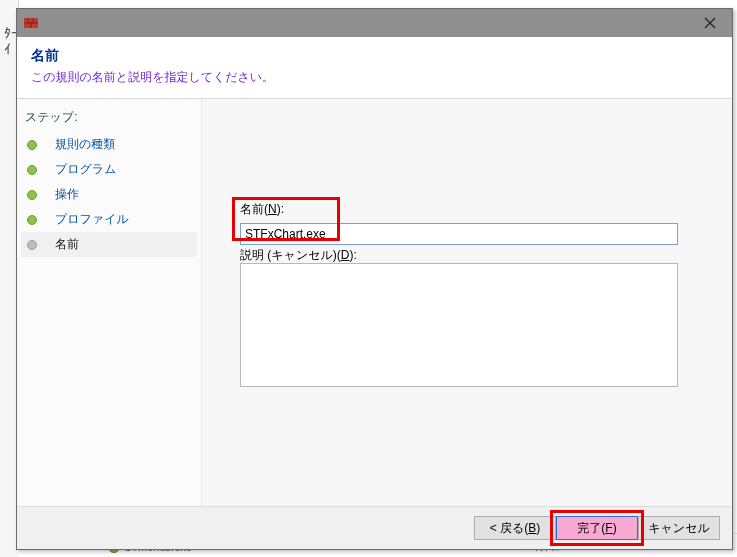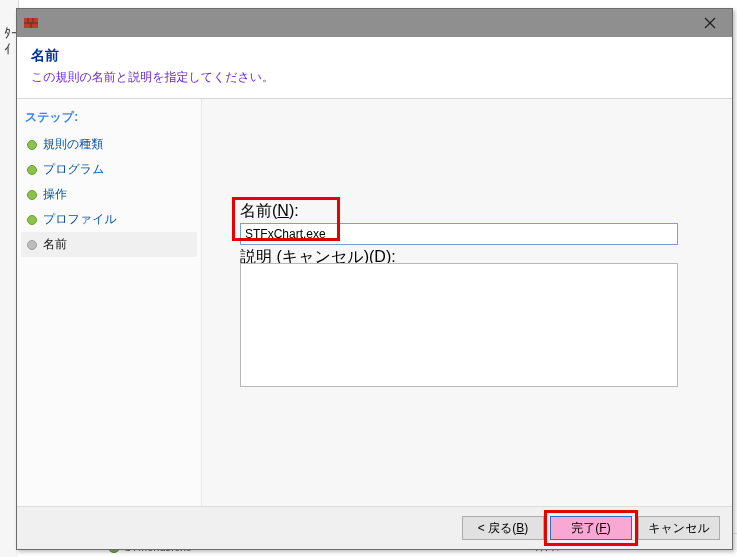--- a/index.html
+++ b/index.html
@@ -17,32 +17,32 @@
   .titlebar .spacer{flex:1}
   .titlebar .close{width:44px;height:28px;display:flex;align-items:center;justify-content:center;color:#222;cursor:pointer}
   
   .titlebar{background:#8f8f8f;}
   .titlebar .ttext{color:#000}
   .headerpane{padding:10px 14px 12px;background:#fff;border-bottom:1px solid #d8d8d8}
   .headerpane .h1{font-size:14px;font-weight:bold;color:#003399;margin-bottom:4px}
   .headerpane .h2{font-size:12px;color:#6d28d9}
   .body{flex:1;display:flex;min-height:0}
   .leftpane{width:176px;background:#fbfbfb;border-right:1px solid #e8e8e8;padding:8px 4px}
-  .leftpane .steplbl{font-weight:bold;color:#3b82f6;margin:2px 4px 6px}
+  .leftpane .steplbl{font-weight:normal;color:#14532d;margin:2px 4px 6px}
   .leftpane ul{list-style:none;margin:0;padding:0}
-  .leftpane li{display:flex;align-items:center;gap:6px;padding:4px 6px;border-radius:2px;cursor:pointer;color:#0451a5}
+  .leftpane li{display:flex;align-items:center;gap:18px;padding:4px 6px;border-radius:2px;cursor:pointer;color:#0451a5}
   .leftpane li .bullet{width:8px;height:8px;border-radius:50%;background:#8bc34a;border:1px solid #6a9e2e;flex:0 0 auto}
   .leftpane li.current{background:#f0f0f0;color:#111}
   .leftpane li.current .bullet{background:#bdbdbd;border-color:#9e9e9e}
   .rightpane{flex:1;position:relative;background:#f7f7f7}
-  .fieldlbl{position:absolute;font-size:16px;color:#000}
+  .fieldlbl{position:absolute;font-size:12px;color:#000}
   .nameinput{position:absolute;box-sizing:border-box;height:22px;border:1px solid #7a9fd4;background:#fff;padding:2px 4px;font:inherit;outline:none}
   .desc{position:absolute;box-sizing:border-box;border:1px solid #b8b8b8;background:#fff;padding:4px;font:inherit;resize:none;outline:none}
   .redbox{position:absolute;border:3px solid #e60000;pointer-events:none;box-sizing:border-box}
-  .footer{height:42px;background:#f0f0f0;border-top:1px solid #dcdcdc;display:flex;align-items:center;justify-content:flex-end;gap:6px;padding-right:12px}
+  .footer{height:42px;background:#f0f0f0;border-top:1px solid #dcdcdc;display:flex;align-items:center;justify-content:flex-end;padding-right:12px}
   .btn{min-width:82px;height:24px;background:#e1e1e1;border:1px solid #adadad;font:inherit;cursor:pointer;padding:0 8px}
   .btn.def{border-color:#2a6ecf;background:#f9a8d4}
   .ul{text-decoration:underline}
 </style>
 </head>
 <body>
 
 <div class="bg">
   <div class="bg-left-edge">
     <span class="t">ﾀｰ

